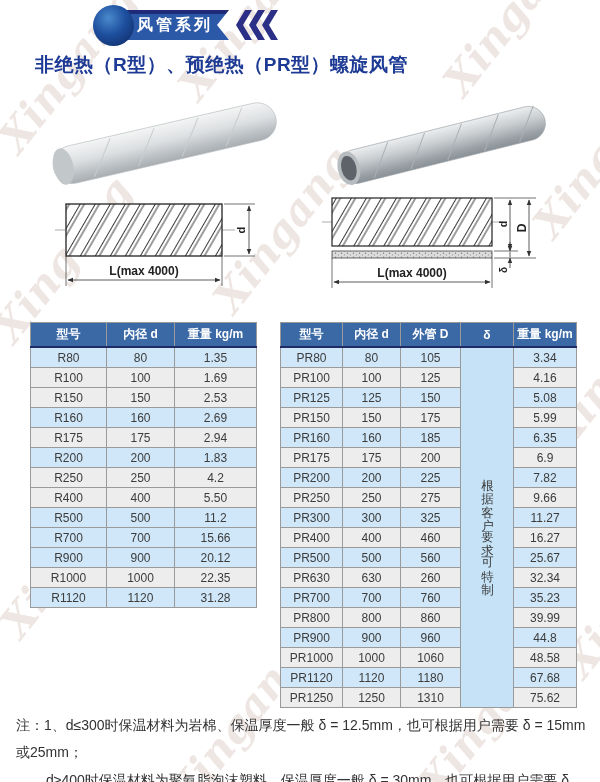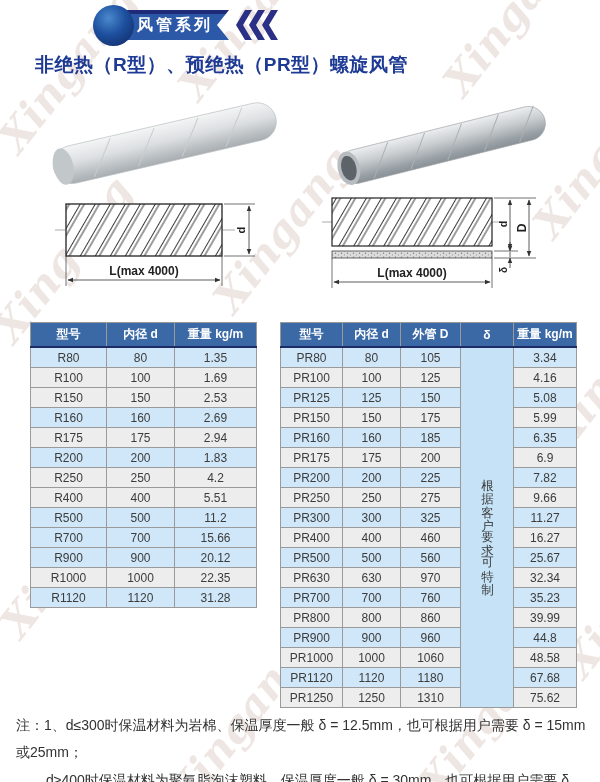--- a/index.html
+++ b/index.html
@@ -224,21 +224,21 @@
             <td>1.83</td>
           </tr>
           <tr class="rg">
             <td>R250</td>
             <td>250</td>
             <td>4.2</td>
           </tr>
           <tr class="rg">
             <td>R400</td>
             <td>400</td>
-            <td>5.51</td>
+            <td>5.50</td>
           </tr>
           <tr class="rb">
             <td>R500</td>
             <td>500</td>
             <td>11.2</td>
           </tr>
           <tr class="rb">
             <td>R700</td>
             <td>700</td>
             <td>15.66</td>
@@ -346,21 +346,21 @@
           </tr>
           <tr class="rb">
             <td>PR500</td>
             <td>500</td>
             <td>560</td>
             <td>25.67</td>
           </tr>
           <tr class="rg">
             <td>PR630</td>
             <td>630</td>
-            <td>970</td>
+            <td>260</td>
             <td>32.34</td>
           </tr>
           <tr class="rb">
             <td>PR700</td>
             <td>700</td>
             <td>760</td>
             <td>35.23</td>
           </tr>
           <tr class="rg">
             <td>PR800</td>

